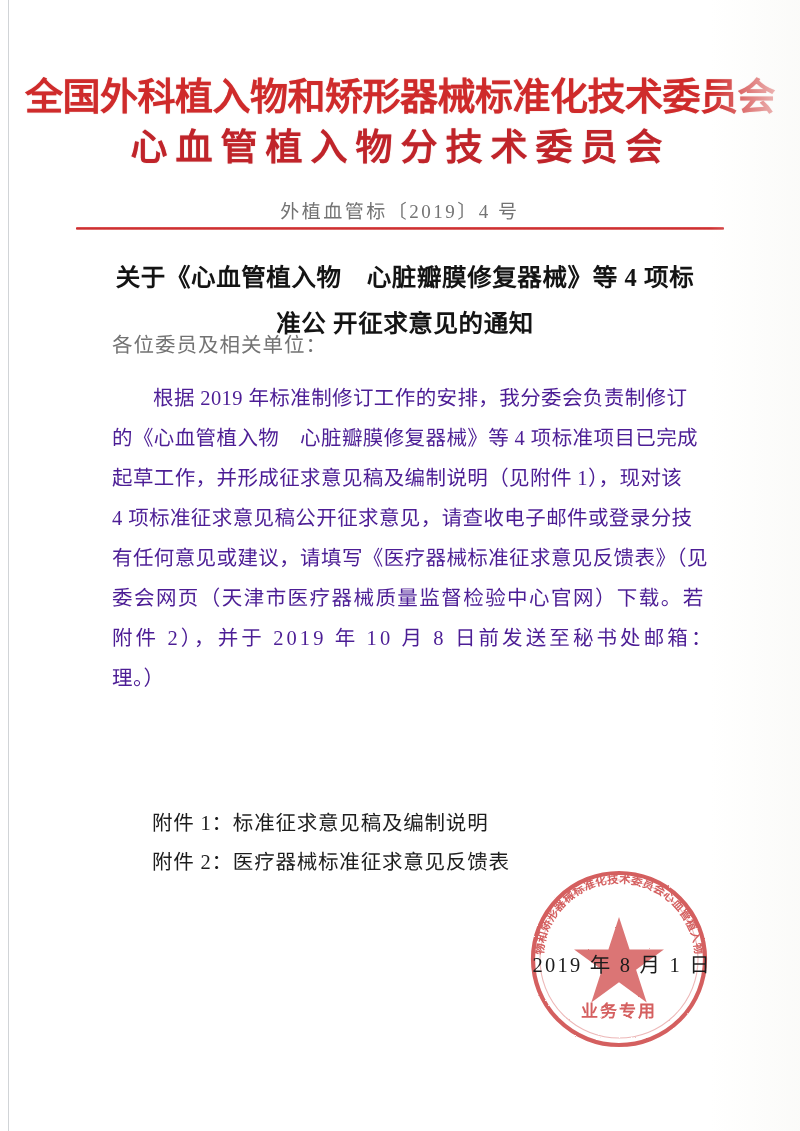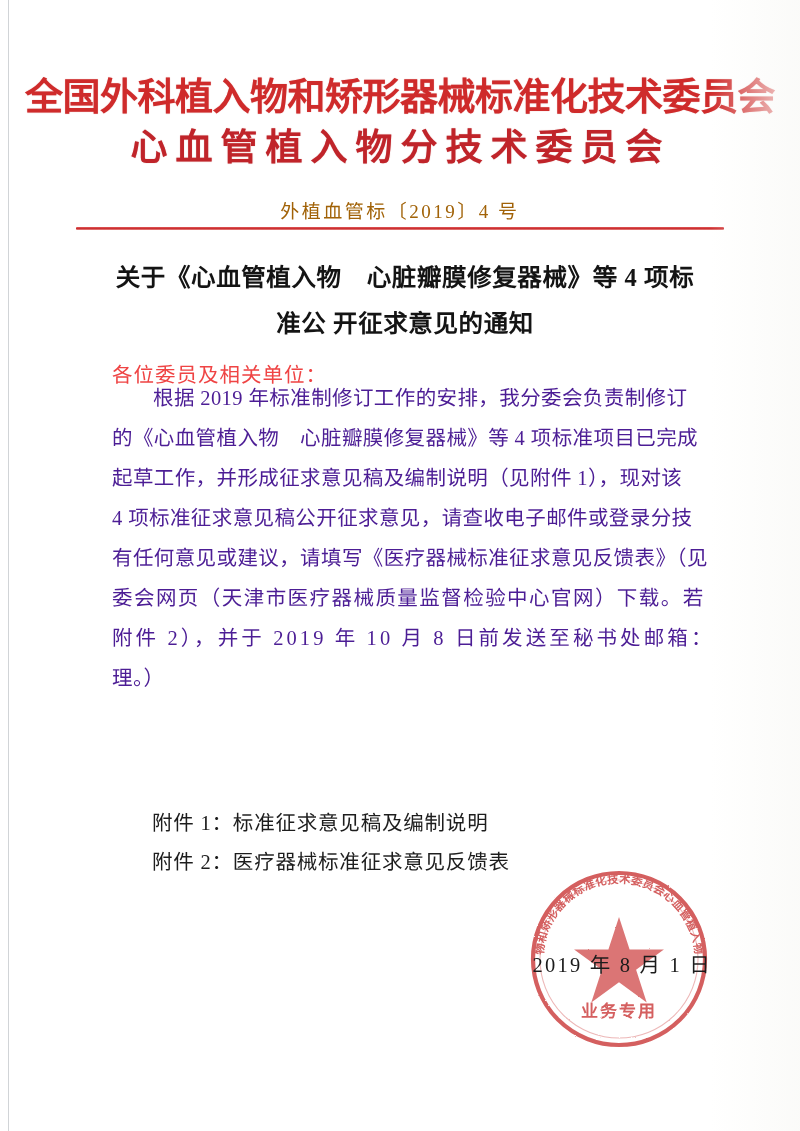--- a/index.html
+++ b/index.html
@@ -73,21 +73,21 @@
   }
 
   .doc-number {
     position: absolute;
     left: 0;
     right: 0;
     top: 196px;
     text-align: center;
     font-size: 19px;
     letter-spacing: 2.5px;
-    color: #a16207;
+    color: #737373;
     font-family: "Liberation Serif", "DejaVu Serif", serif;
   }
 
   .red-rule {
     position: absolute;
     left: 76px;
     right: 76px;
     top: 227px;
     height: 3px;
     background: linear-gradient(to bottom, #e4615f 0%, #c8282b 45%, #e88a86 100%);
@@ -106,24 +106,24 @@
     line-height: 46px;
     letter-spacing: .6px;
     color: #141414;
     font-family: "Liberation Serif", "DejaVu Serif", serif;
   }
 
   
   .salutation {
     position: absolute;
     left: 112px;
-    top: 358px;
+    top: 328px;
     font-size: 20.5px;
     letter-spacing: 1px;
-    color: #ef4444;
+    color: #737373;
   }
 
   .body-block {
     position: absolute;
     left: 112px;
     right: 88px;
     top: 378px;
   }
   .body-line {
     font-size: 20.5px;

